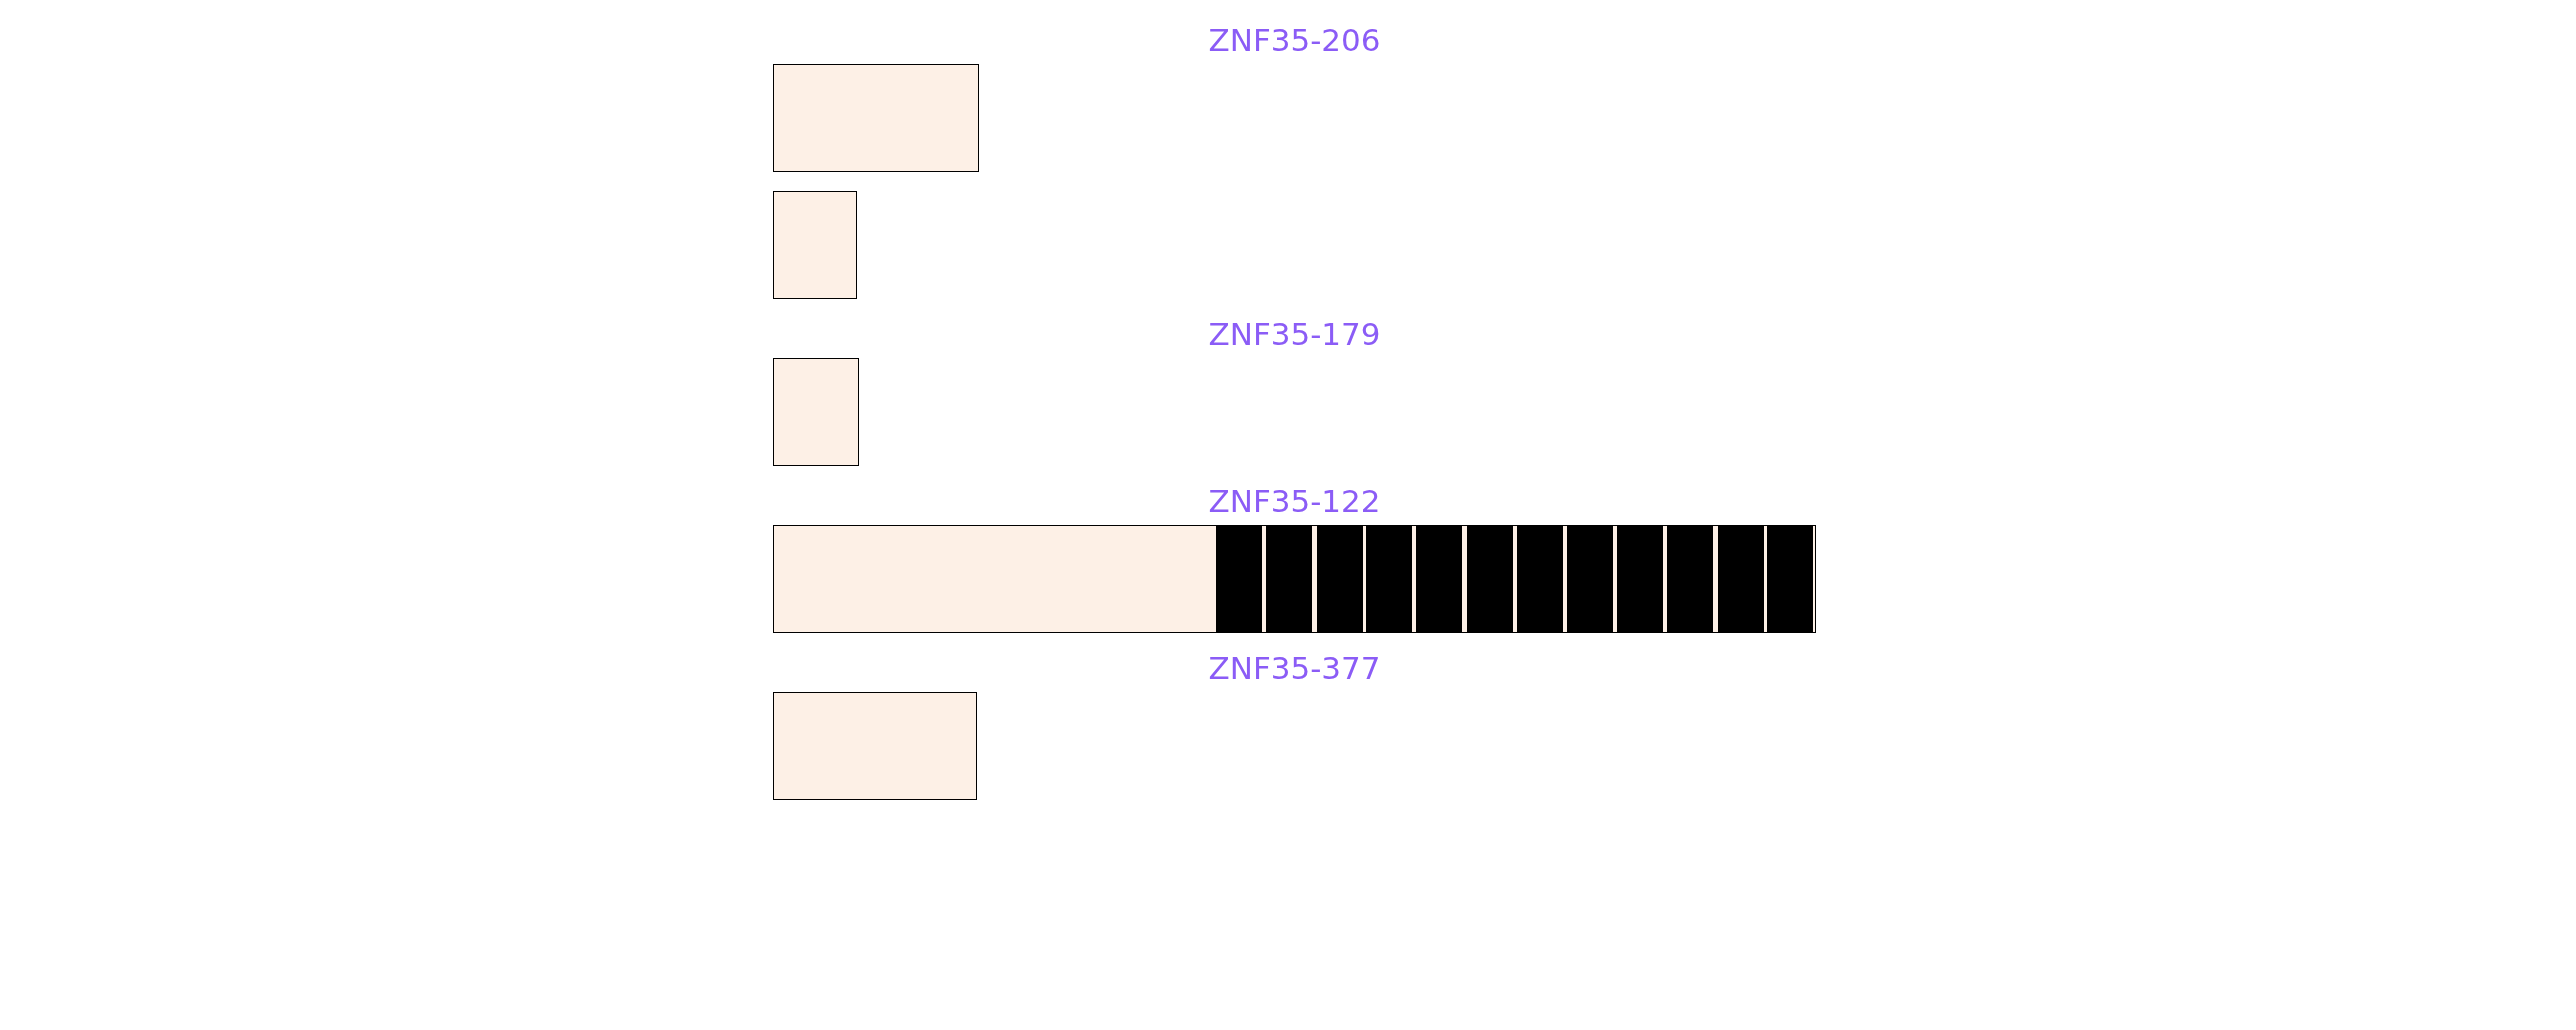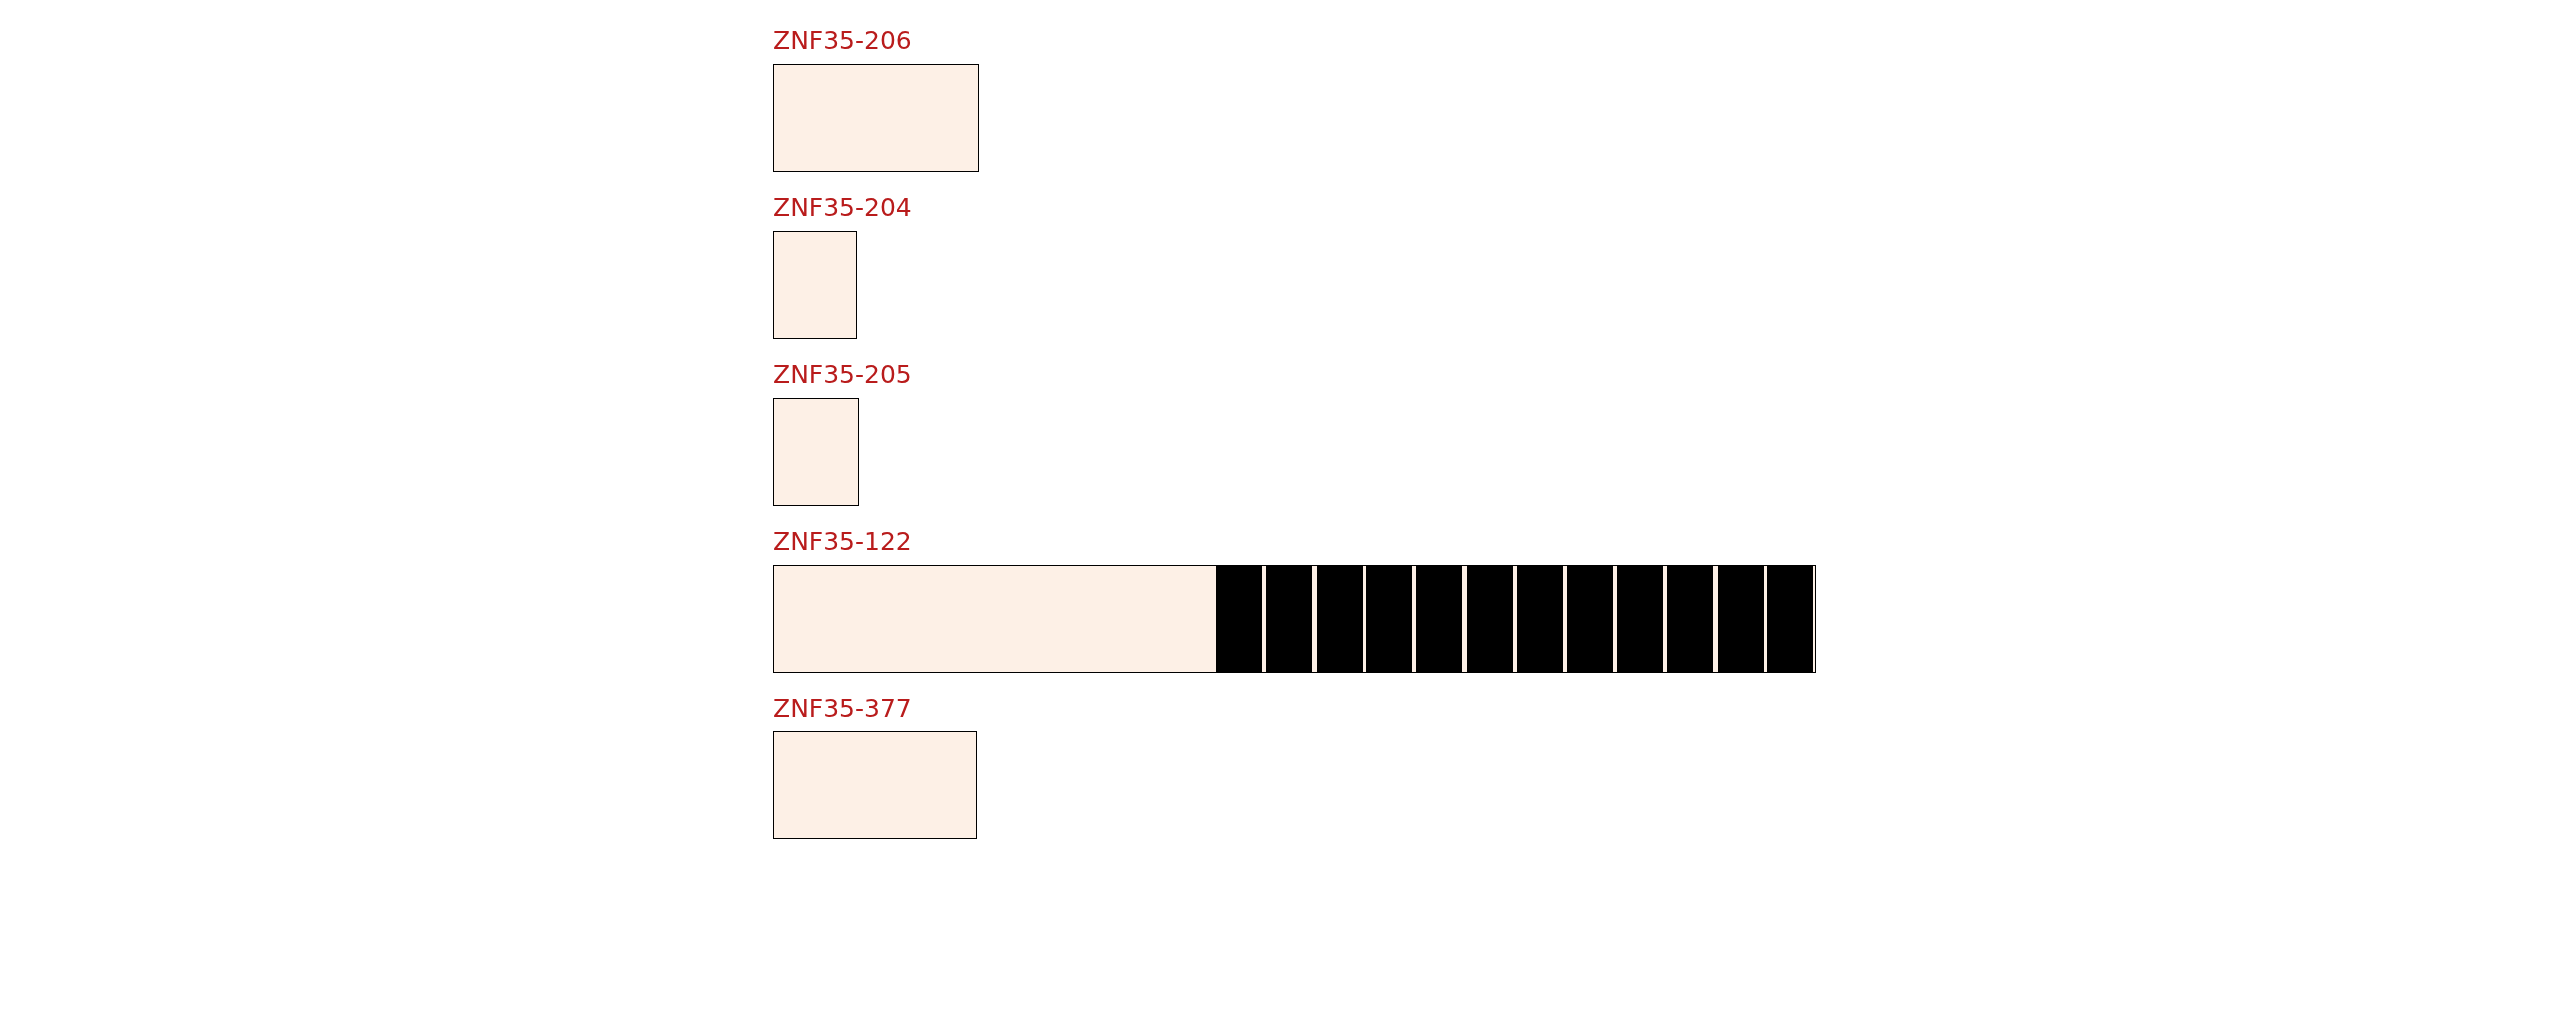--- a/index.html
+++ b/index.html
@@ -21,25 +21,26 @@
   }
   .rows {
     position: absolute;
     left: 773px;
     top: 24px;
   }
   .row {
     margin-bottom: 19px;
   }
   .label {
-    font-size: 25px;
+    font-size: 31px;
     line-height: 33px;
-    color: #b91c1c;
+    color: #8b5cf6;
     margin-bottom: 6.9px;
     white-space: nowrap;
+    text-align: center;
   }
   .bar {
     position: relative;
     height: 108px;
     border: 1.7px solid #000000;
     box-sizing: border-box;
   }
   .domain {
     position: absolute;
     top: 0;
@@ -50,26 +51,25 @@
 <body>
 
 <div id="figure">
   <div class="rows">
   <div class="row">
     <div class="label">ZNF35-206</div>
     <div class="bar" style="width: 206px; background: rgb(253, 240, 230); border-color: rgb(0, 0, 0);"></div>
   </div>
 
   <div class="row">
-    <div class="label">ZNF35-204</div>
     <div class="bar" style="width: 84px; background: rgb(253, 240, 230); border-color: rgb(0, 0, 0);"></div>
   </div>
 
   <div class="row">
-    <div class="label">ZNF35-205</div>
+    <div class="label">ZNF35-179</div>
     <div class="bar" style="width: 86px; background: rgb(253, 240, 230); border-color: rgb(0, 0, 0);"></div>
   </div>
 
   <div class="row">
     <div class="label">ZNF35-122</div>
     <div class="bar" style="width: 1043px; background: rgb(253, 240, 230); border-color: rgb(0, 0, 0);">
           <div class="domain" style="left: 442px; width: 46px; background: rgb(0, 0, 0);"></div>
           <div class="domain" style="left: 492px; width: 46px; background: rgb(0, 0, 0);"></div>
           <div class="domain" style="left: 543px; width: 46px; background: rgb(0, 0, 0);"></div>
           <div class="domain" style="left: 592px; width: 46px; background: rgb(0, 0, 0);"></div>

